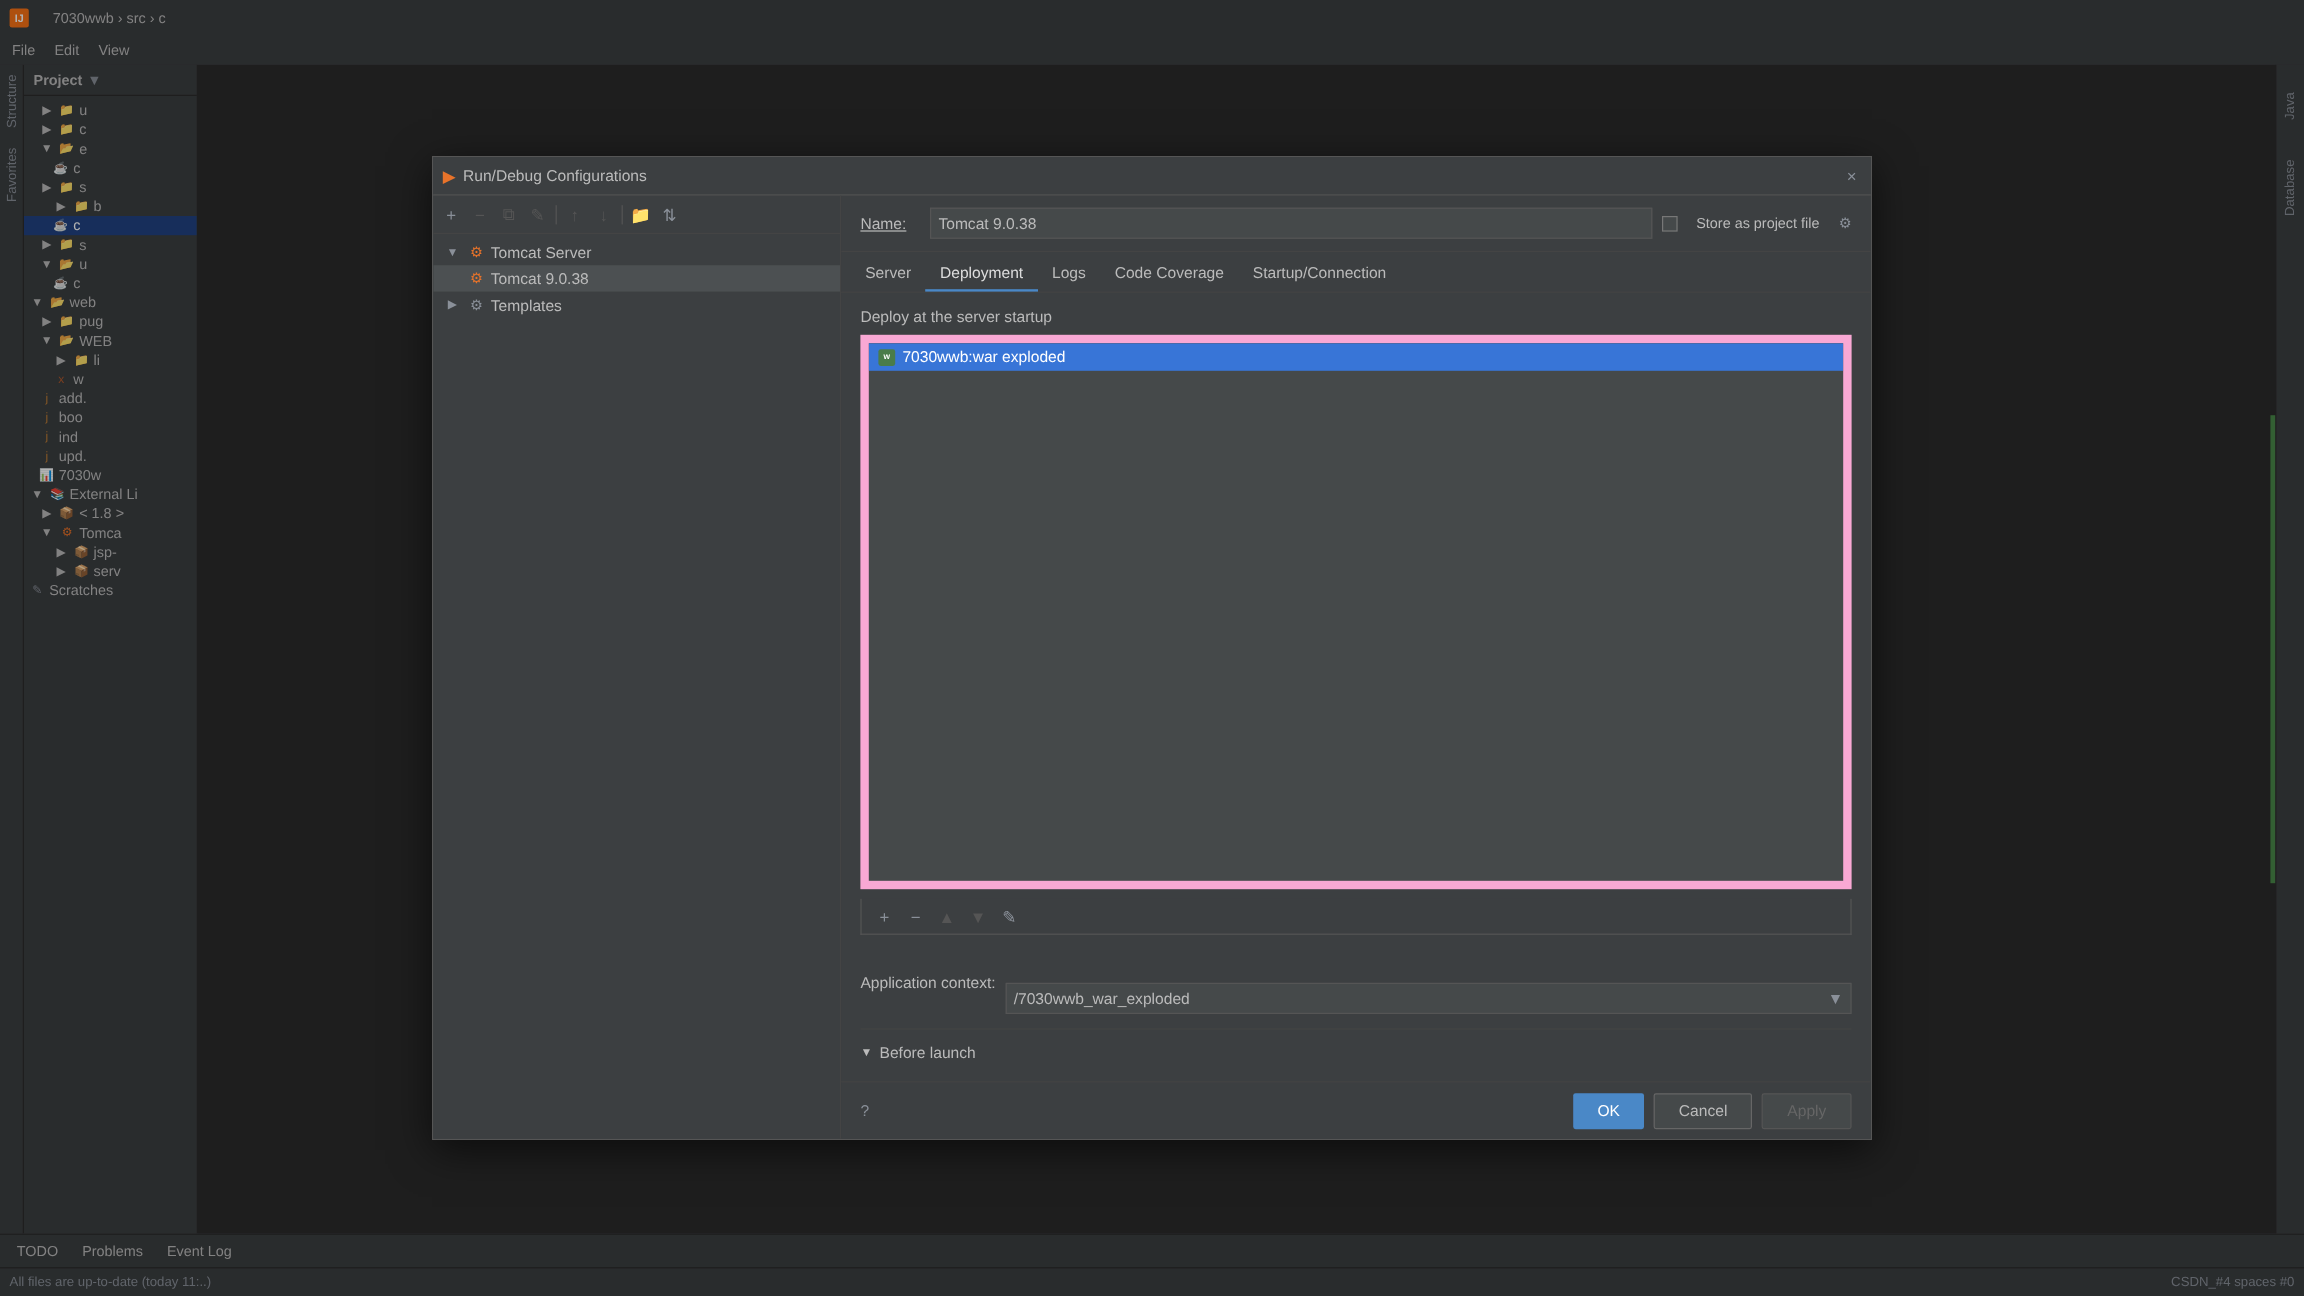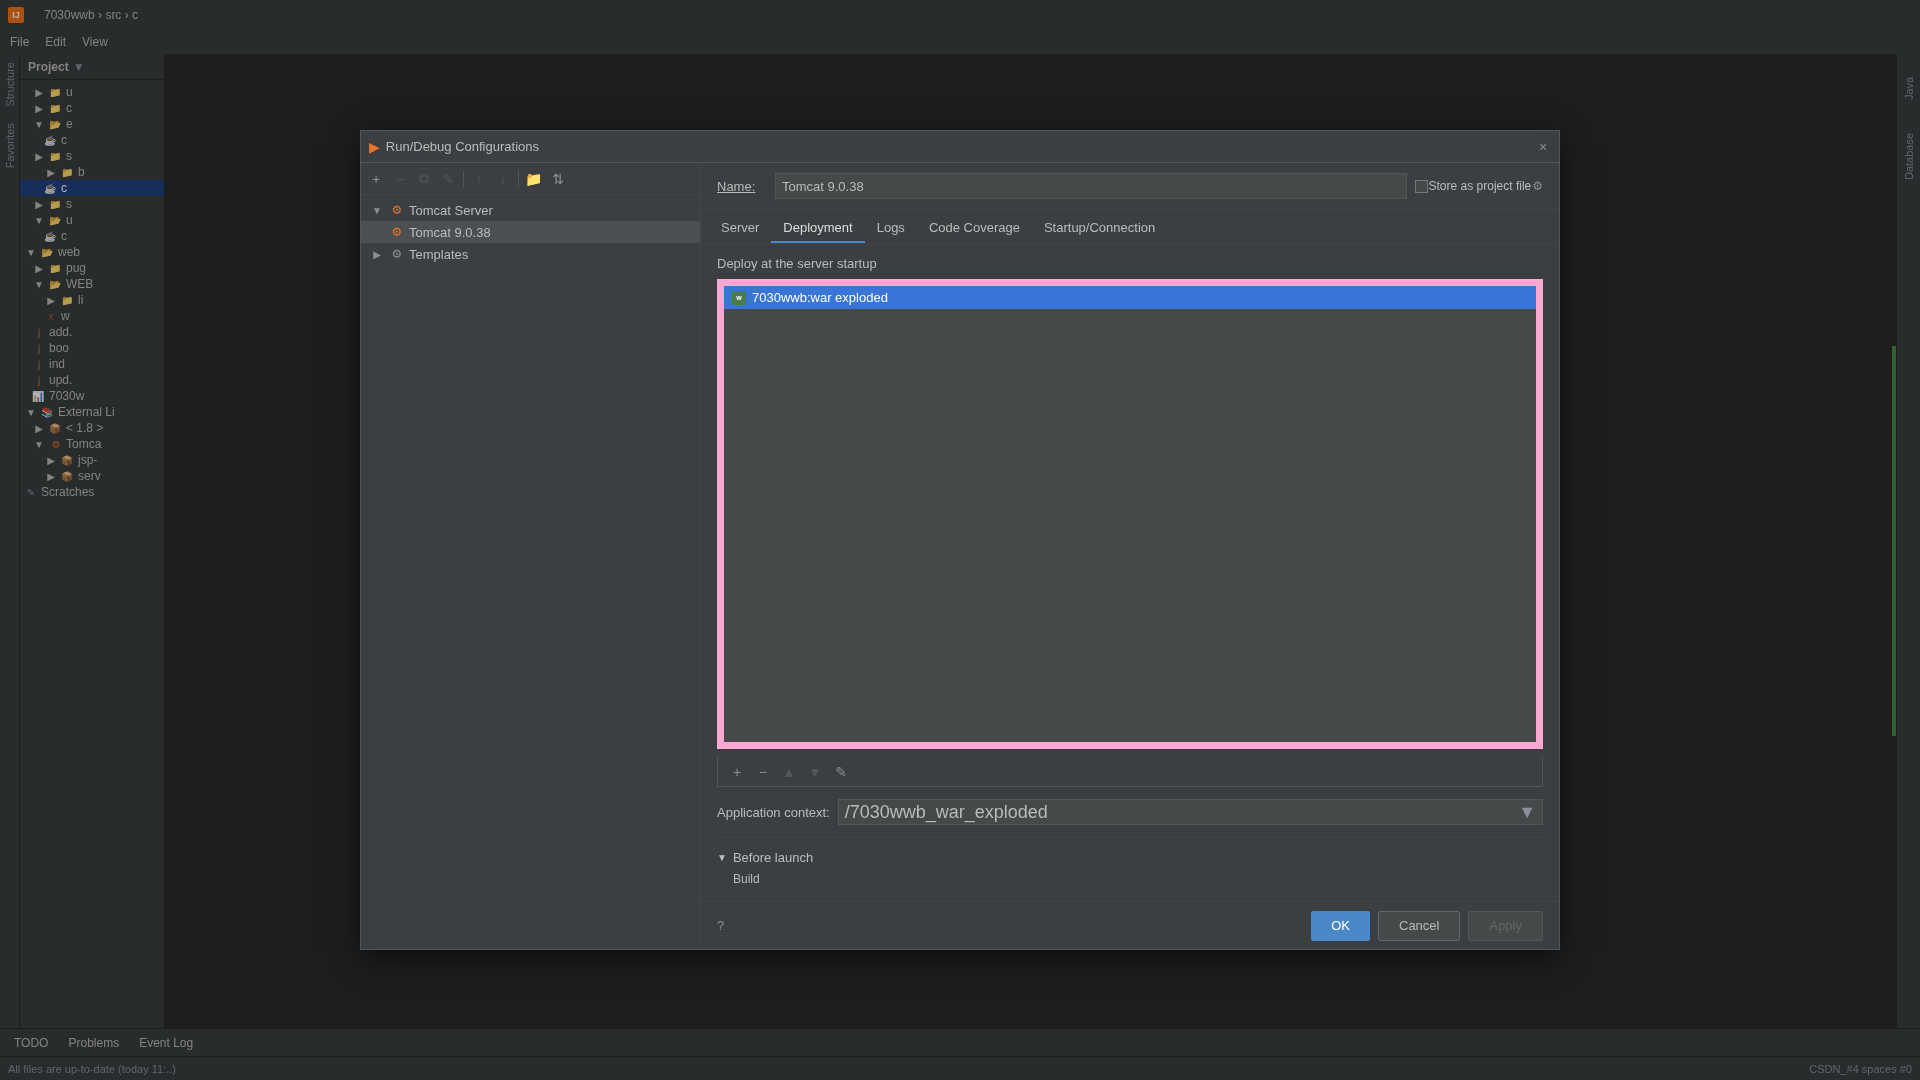--- a/index.html
+++ b/index.html
@@ -301,21 +301,21 @@
       border: 1px solid #555;
       color: #bbb;
       font-size: 13px;
       padding: 0 6px;
       outline: none;
     }
 
     .store-checkbox-area {
       display: flex;
       align-items: center;
-      gap: 1px;
+      gap: 16px;
       color: #bbb;
       font-size: 12px;
     }
     .store-checkbox {
       width: 13px; height: 13px;
       border: 1px solid #777;
       background: #45494a;
     }
 
     
@@ -401,27 +401,28 @@
       color: #bbb;
       font-size: 13px;
       white-space: nowrap;
     }
     .app-context-input {
       flex: 1;
       height: 26px;
       background: #45494a;
       border: 1px solid #555;
       color: #bbb;
-      font-size: 18px;
+      font-size: 13px;
       padding: 0 6px;
       outline: none;
       display: flex;
       align-items: center;
       justify-content: space-between;
       cursor: pointer;
+      margin-top: 28px;
     }
 
     
     .before-launch-section {
       border-top: 1px solid #444;
       padding-top: 8px;
     }
     .before-launch-header {
       display: flex;
       align-items: center;
@@ -830,23 +831,20 @@
                 <span>/7030wwb_war_exploded</span>
                 <span style="margin-left:auto; color:#8a9099;">▼</span>
               </div>
             </div>
 
             <div class="before-launch-section">
               <div class="before-launch-header">
                 <span class="chevron-icon">▼</span>
                 <span>Before launch</span>
               </div>
-              <div class="dtree-item" style="padding-left:16px; font-size:12px;">
-                <span>Build</span>
-              </div>
             </div>
 
           </div>
 
           <div class="dialog-footer">
             <span style="margin-right:auto; color:#8a9099; cursor:pointer;">?</span>
             <button class="btn btn-primary">OK</button>
             <button class="btn btn-secondary">Cancel</button>
             <button class="btn btn-disabled">Apply</button>
           </div>

